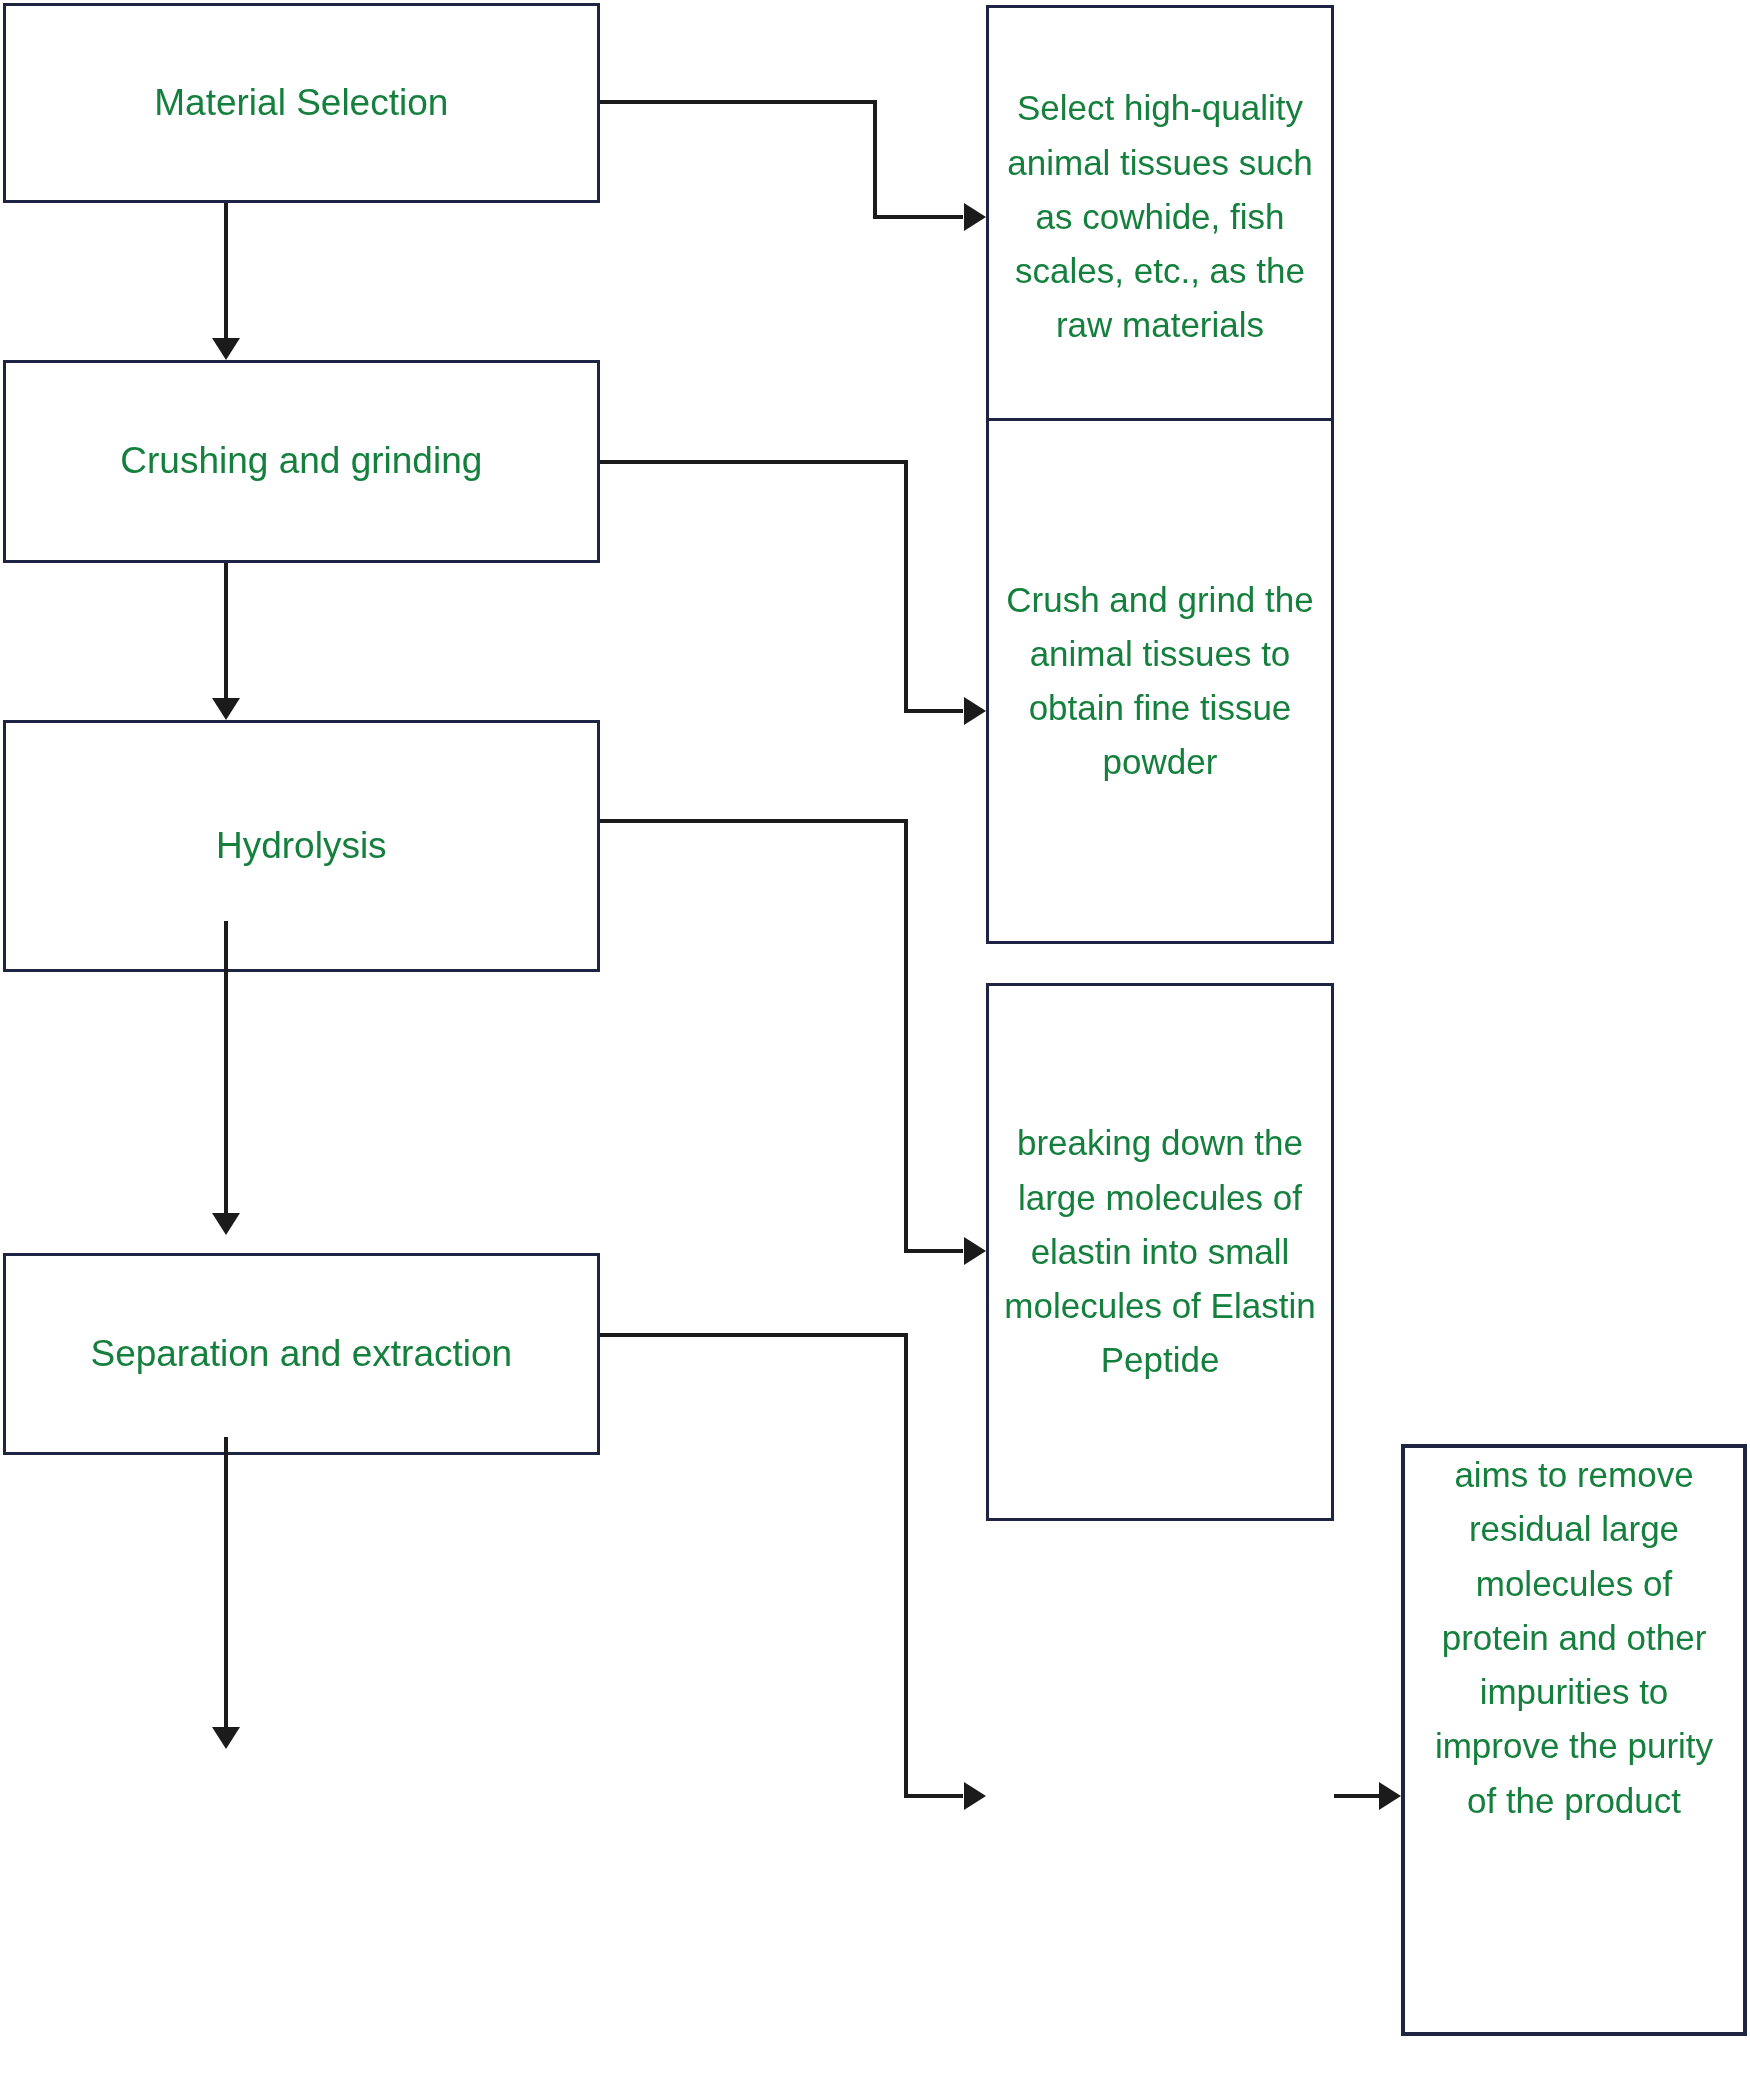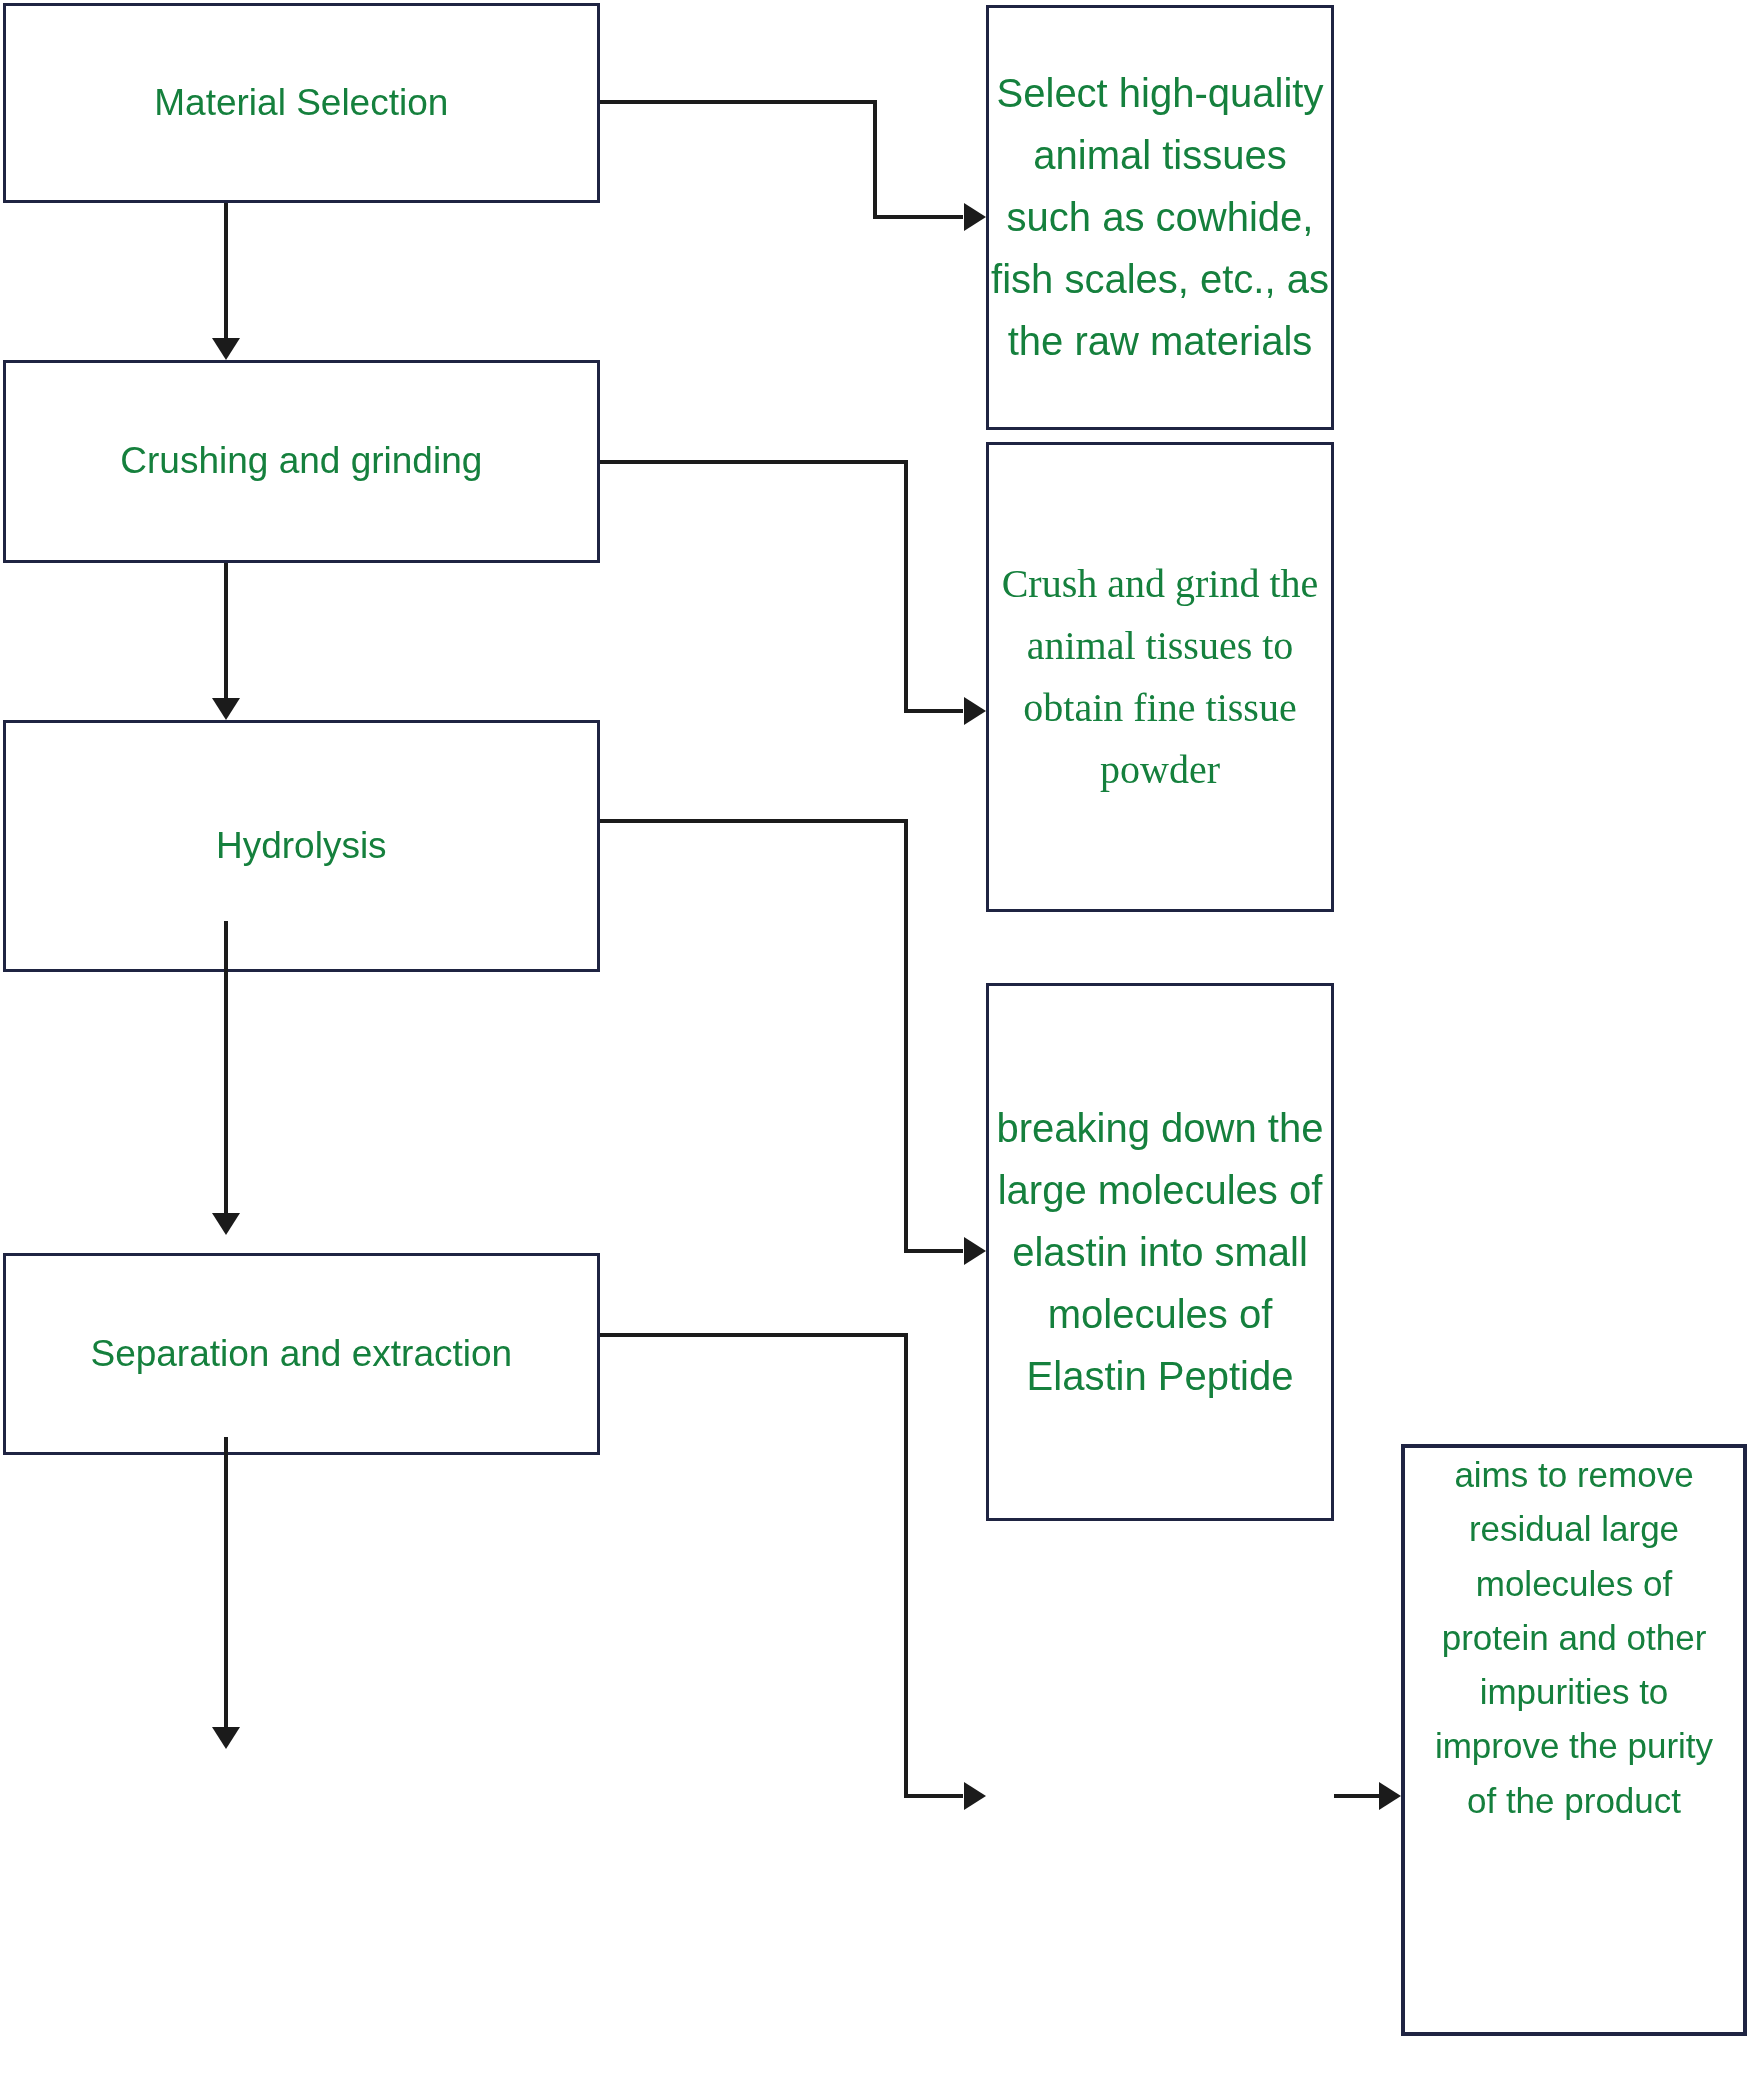--- a/index.html
+++ b/index.html
@@ -34,21 +34,21 @@
     position: absolute;
     left: 986px;
     width: 348px;
     box-sizing: border-box;
     border: 3.7px solid #1f2442;
     background: #ffffff;
     display: flex;
     align-items: center;
     justify-content: center;
     text-align: center;
-    font-size: 40px;
+    font-size: 35px;
     line-height: 1.55;
     padding: 0 0;
   }
   .nbox {
     position: absolute;
     left: 1401px;
     top: 1444px;
     width: 346px;
     height: 592px;
     box-sizing: border-box;
@@ -97,21 +97,21 @@
   <div class="lbox" style="top:720px; height:252px;">
     <span>Hydrolysis</span>
   </div>
   <div class="lbox" style="top:1253px; height:202px;">
     <span>Separation and extraction</span>
   </div>
 
   <div class="rbox" style="top:4.6px; height:425px;">
     <span>Select high-quality animal tissues such as cowhide, fish scales, etc., as the raw materials</span>
   </div>
-  <div class="rbox" style="top:442px; height:470px;font-family:Liberation Serif, serif;">
+  <div class="rbox" style="top:418px; height:526px;">
     <span>Crush and grind the animal tissues to obtain fine tissue powder</span>
   </div>
   <div class="rbox" style="top:983px; height:538px;justify-content:center;">
     <span>breaking down the large molecules of elastin into small molecules of Elastin Peptide</span>
   </div>
 
   <div class="nbox">
     <span>aims to remove residual large molecules of protein and other impurities to improve the purity of the product</span>
   </div>
 

